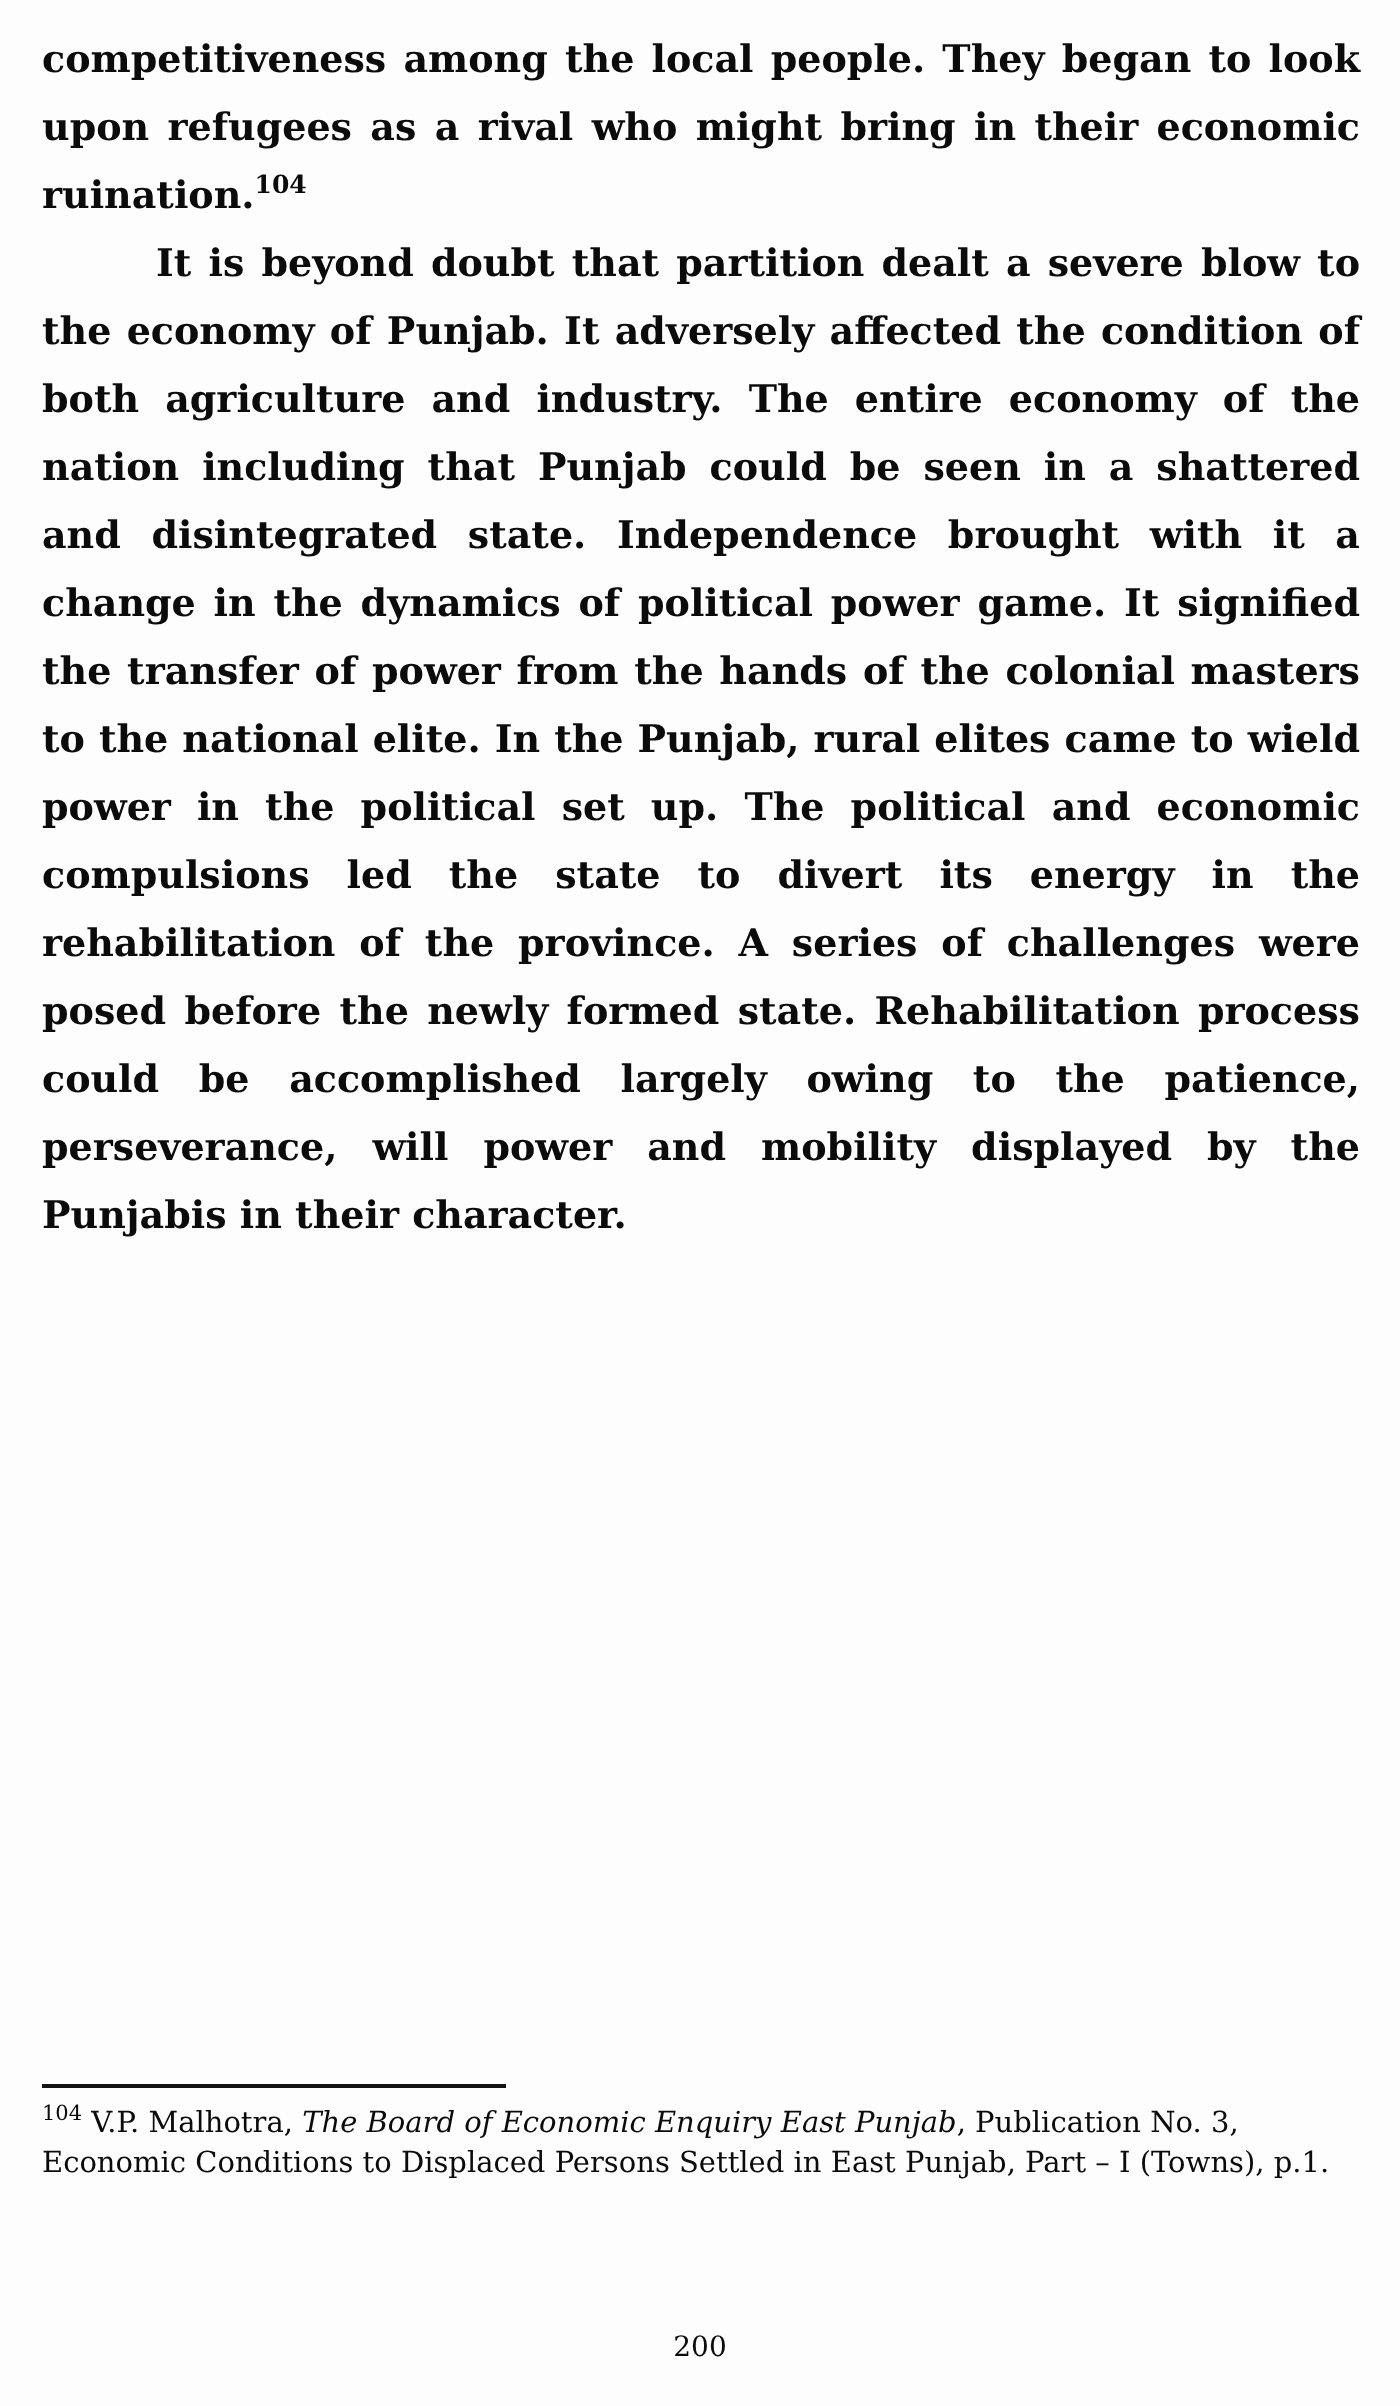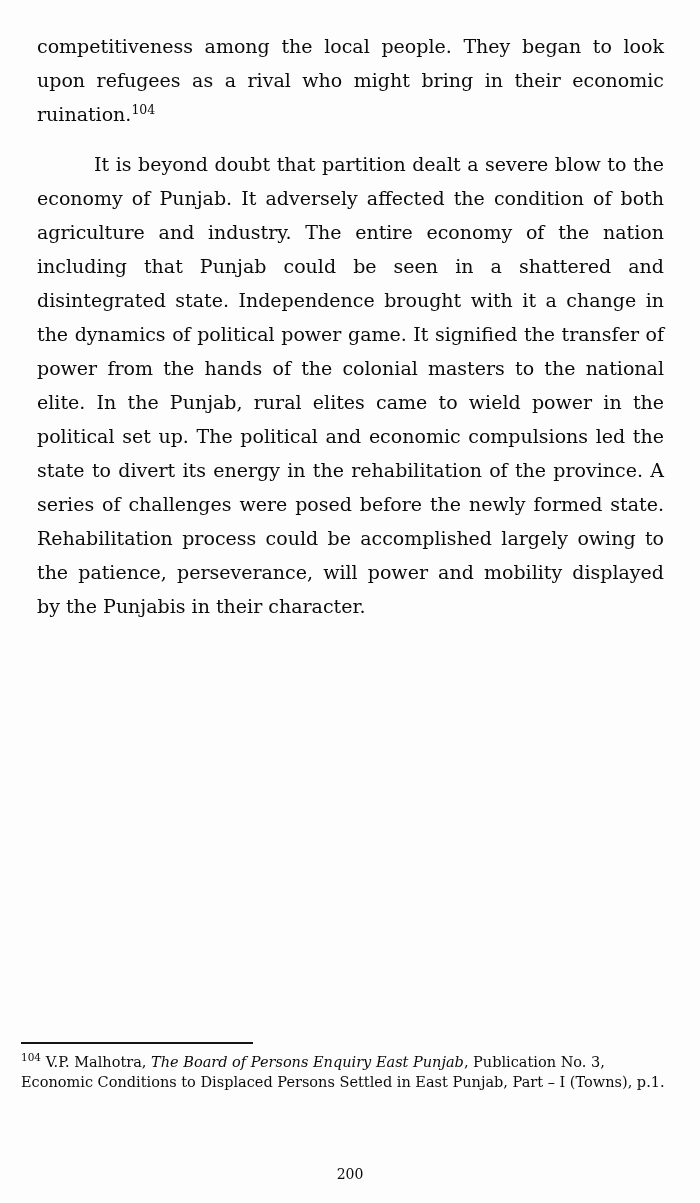--- a/index.html
+++ b/index.html
@@ -19,21 +19,22 @@
   .body-text {
     position: absolute;
     top: 13px;
     left: 21px;
     width: 659px;
     font-size: 19px;
     line-height: 34px;
     text-align: justify;
   }
   .para {
-    margin: 16px;
+    margin: 0;
+    font-weight: bold;
   }
   .para.indented {
     text-indent: 57px;
   }
   sup.fn-ref {
     font-size: 12.5px;
     line-height: 0;
     vertical-align: super;
   }
   .footnote-area {
@@ -77,18 +78,18 @@
 
 <div class="page">
 
   <div class="body-text">
     <p class="para"><span>competitiveness among the local people. They began to look upon refugees as a rival who might bring in their economic ruination.</span><sup class="fn-ref">104</sup></p>
     <p class="para indented"><span>It is beyond doubt that partition dealt a severe blow to the economy of Punjab. It adversely affected the condition of both agriculture and industry. The entire economy of the nation including that Punjab could be seen in a shattered and disintegrated state. Independence brought with it a change in the dynamics of political power game. It signified the transfer of power from the hands of the colonial masters to the national elite. In the Punjab, rural elites came to wield power in the political set up. The political and economic compulsions led the state to divert its energy in the rehabilitation of the province. A series of challenges were posed before the newly formed state. Rehabilitation process could be accomplished largely owing to the patience, perseverance, will power and mobility displayed by the Punjabis in their character.</span></p>
   </div>
 
   <div class="footnote-area">
     <div class="footnote-sep"></div>
-    <p class="footnote"><sup class="fn-marker">104</sup><span> V.P. Malhotra, </span><span class="italic">The Board of Persons Enquiry East Punjab</span><span>, Publication No. 3, Economic Conditions to Displaced Persons Settled in East Punjab, Part – I (Towns), p.1.</span></p>
+    <p class="footnote"><sup class="fn-marker">104</sup><span> V.P. Malhotra, </span><span class="italic">The Board of Economic Enquiry East Punjab</span><span>, Publication No. 3, Economic Conditions to Displaced Persons Settled in East Punjab, Part – I (Towns), p.1.</span></p>
   </div>
 
   <div class="page-number">200</div>
 
 </div>
 
 </body></html>

